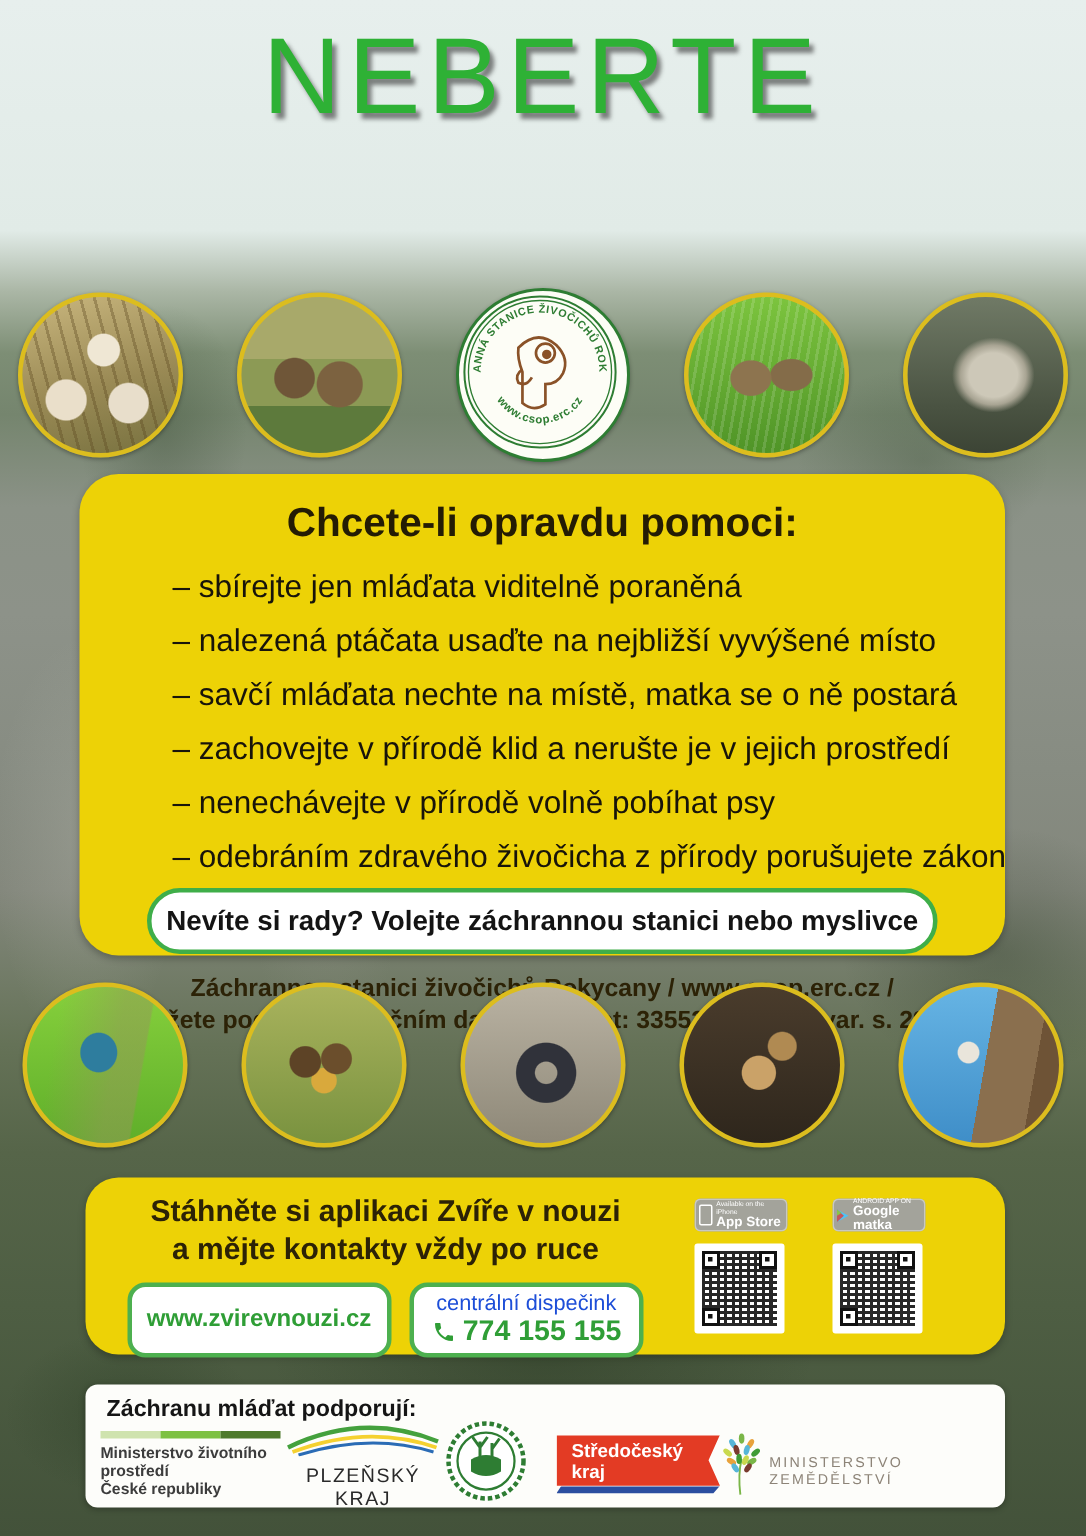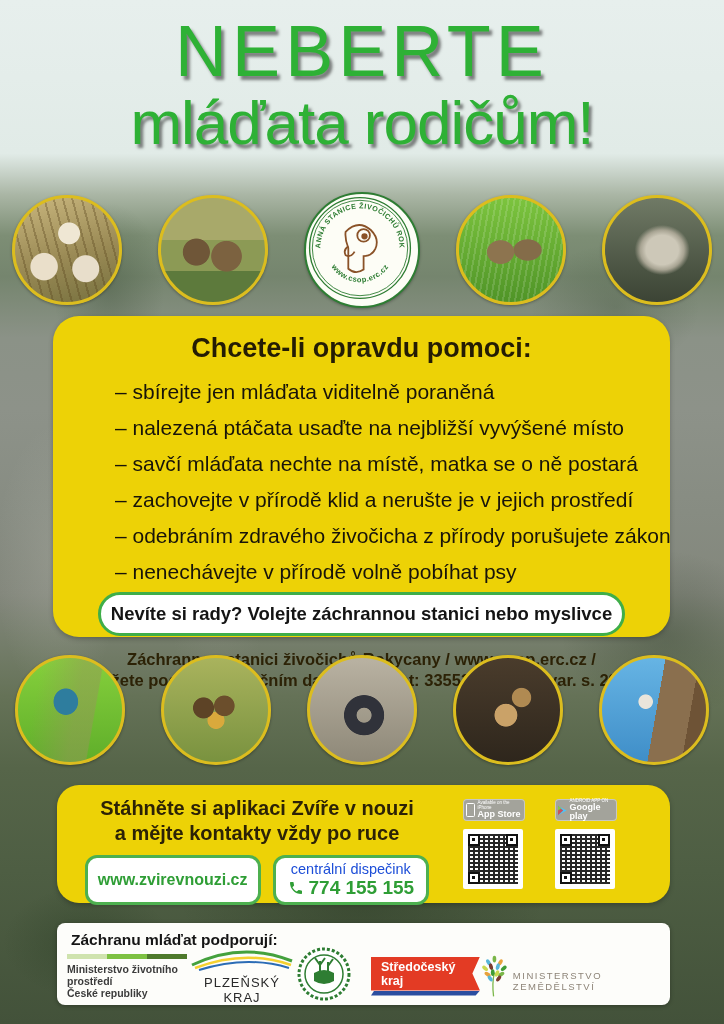--- a/index.html
+++ b/index.html
@@ -146,21 +146,20 @@
 </style>
 </head>
 <body>
 
 <div class="poster">
   <div class="bg-base"></div>
   <div class="bg-texture"></div>
 
   <div class="title">
     <div class="title-line1">NEBERTE</div>
-    <div class="title-line2">mláďata rodičům!</div>
   </div>
 
   <div class="photo-row row-top">
     <div class="photo ph-storks"></div>
     <div class="photo ph-cubs"></div>
     <div class="station-logo">
       <svg width="108" height="108" viewBox="0 0 120 120">
         <circle cx="60" cy="60" r="56" fill="#fdfdf6" stroke="#2e7d33" stroke-width="1.5"></circle>
         <circle cx="60" cy="60" r="53" fill="none" stroke="#2e7d33" stroke-width="1"></circle>
         <defs>
@@ -185,22 +184,22 @@
     <div class="photo ph-owl"></div>
   </div>
 
   <div class="info-box">
     <div class="help-heading">Chcete-li opravdu pomoci:</div>
     <ul class="bullets">
       <li>– sbírejte jen mláďata viditelně poraněná</li>
       <li>– nalezená ptáčata usaďte na nejbližší vyvýšené místo</li>
       <li>– savčí mláďata nechte na místě, matka se o ně postará</li>
       <li>– zachovejte v přírodě klid a nerušte je v jejich prostředí</li>
+      <li>– nenechávejte v přírodě volně pobíhat psy</li>
       <li>– odebráním zdravého živočicha z přírody porušujete zákon</li>
-      <li>– nenechávejte v přírodě volně pobíhat psy</li>
     </ul>
     <div class="help-pill">Nevíte si rady? Volejte záchrannou stanici nebo myslivce</div>
     <div class="support-note">
       <div>Záchrannou stanici živočichů Rokycany / www.csop.erc.cz /</div>
       <div>můžete podpořit finančním darem na účet:  33553322/0800, var. s. 2901</div>
     </div>
   </div>
 
   <div class="photo-row row-bottom">
     <div class="photo ph-kingfisher"></div>
@@ -248,21 +247,21 @@
 
     <div class="store-col col-google">
       <div class="badge">
         <svg width="10" height="11" viewBox="0 0 10 11">
           <polygon points="0,0 10,5.5 0,11" fill="#4fc3f7"></polygon>
           <polygon points="0,0 6,5.5 0,11" fill="#e53935" opacity=".8"></polygon>
           <polygon points="0,0 4,3 0,5.5" fill="#8bc34a"></polygon>
         </svg>
         <span class="badge-txt">
           <span class="badge-small">ANDROID APP ON</span>
-          <span class="badge-big">Google play</span>
+          <span class="badge-big">Google matka</span>
         </span>
       </div>
       <div class="qr">
         <div class="qr-pattern"></div>
         <div class="f f1"></div>
         <div class="f f2"></div>
         <div class="f f3"></div>
       </div>
     </div>
   </div>

